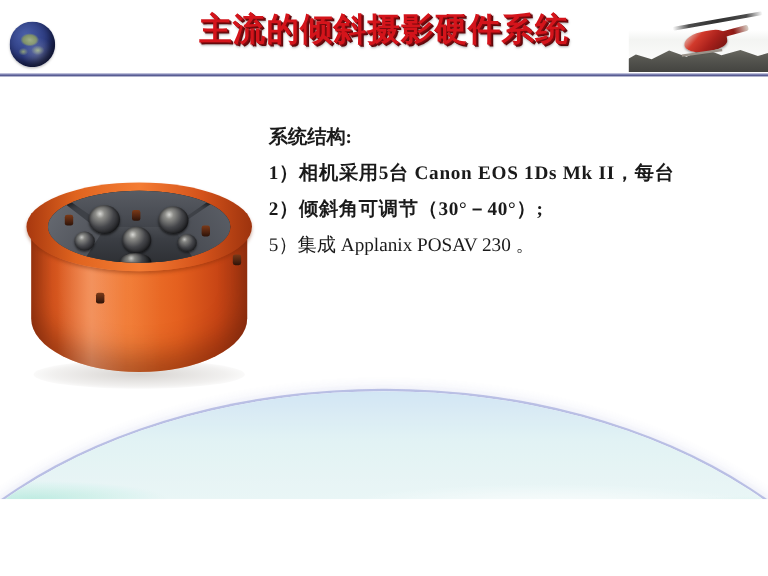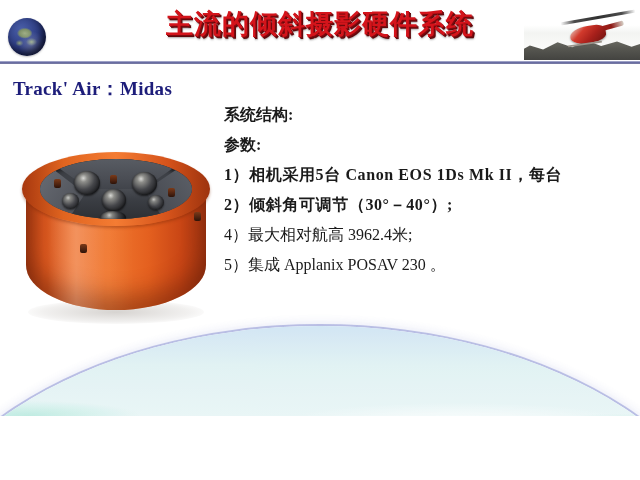--- a/index.html
+++ b/index.html
@@ -276,21 +276,20 @@
       <div id="heli-terrain"></div>
       <div id="heli-rotor"></div>
       <div id="heli-tail"></div>
       <div id="heli-body"></div>
       <div id="heli-skid"></div>
     </div>
 
     <div id="header-rule"></div>
   </div>
 
-  <div id="subtitle">Track' Air：Midas</div>
 
   <div id="device-photo">
     <div id="device-shadow"></div>
     <div id="device-body"></div>
     <div id="device-body-sheen"></div>
     <div id="device-rim"></div>
     <div id="device-aperture">
       <div class="pyr" id="pyr-top"></div>
       <div class="pyr" id="pyr-left"></div>
       <div class="pyr" id="pyr-right"></div>
@@ -304,22 +303,20 @@
     </div>
     <div class="bolt" id="bolt-a"></div>
     <div class="bolt" id="bolt-b"></div>
     <div class="bolt" id="bolt-c"></div>
     <div class="bolt" id="bolt-d"></div>
     <div class="bolt" id="bolt-e"></div>
   </div>
 
   <div id="body-text">
     <div class="txt-line bold">系统结构:</div>
-    <div class="txt-line bold">参数:</div>
     <div class="txt-line mono-ish">1）相机采用5台 Canon EOS 1Ds Mk II，每台</div>
     <div class="txt-line mono-ish">2）倾斜角可调节（30°－40°）;</div>
-    <div class="txt-line">4）最大相对航高 3962.4米;</div>
     <div class="txt-line">5）集成 Applanix POSAV 230 。</div>
   </div>
 
   <div id="earth-horizon"></div>
 
 </div>
 
 </body></html>

